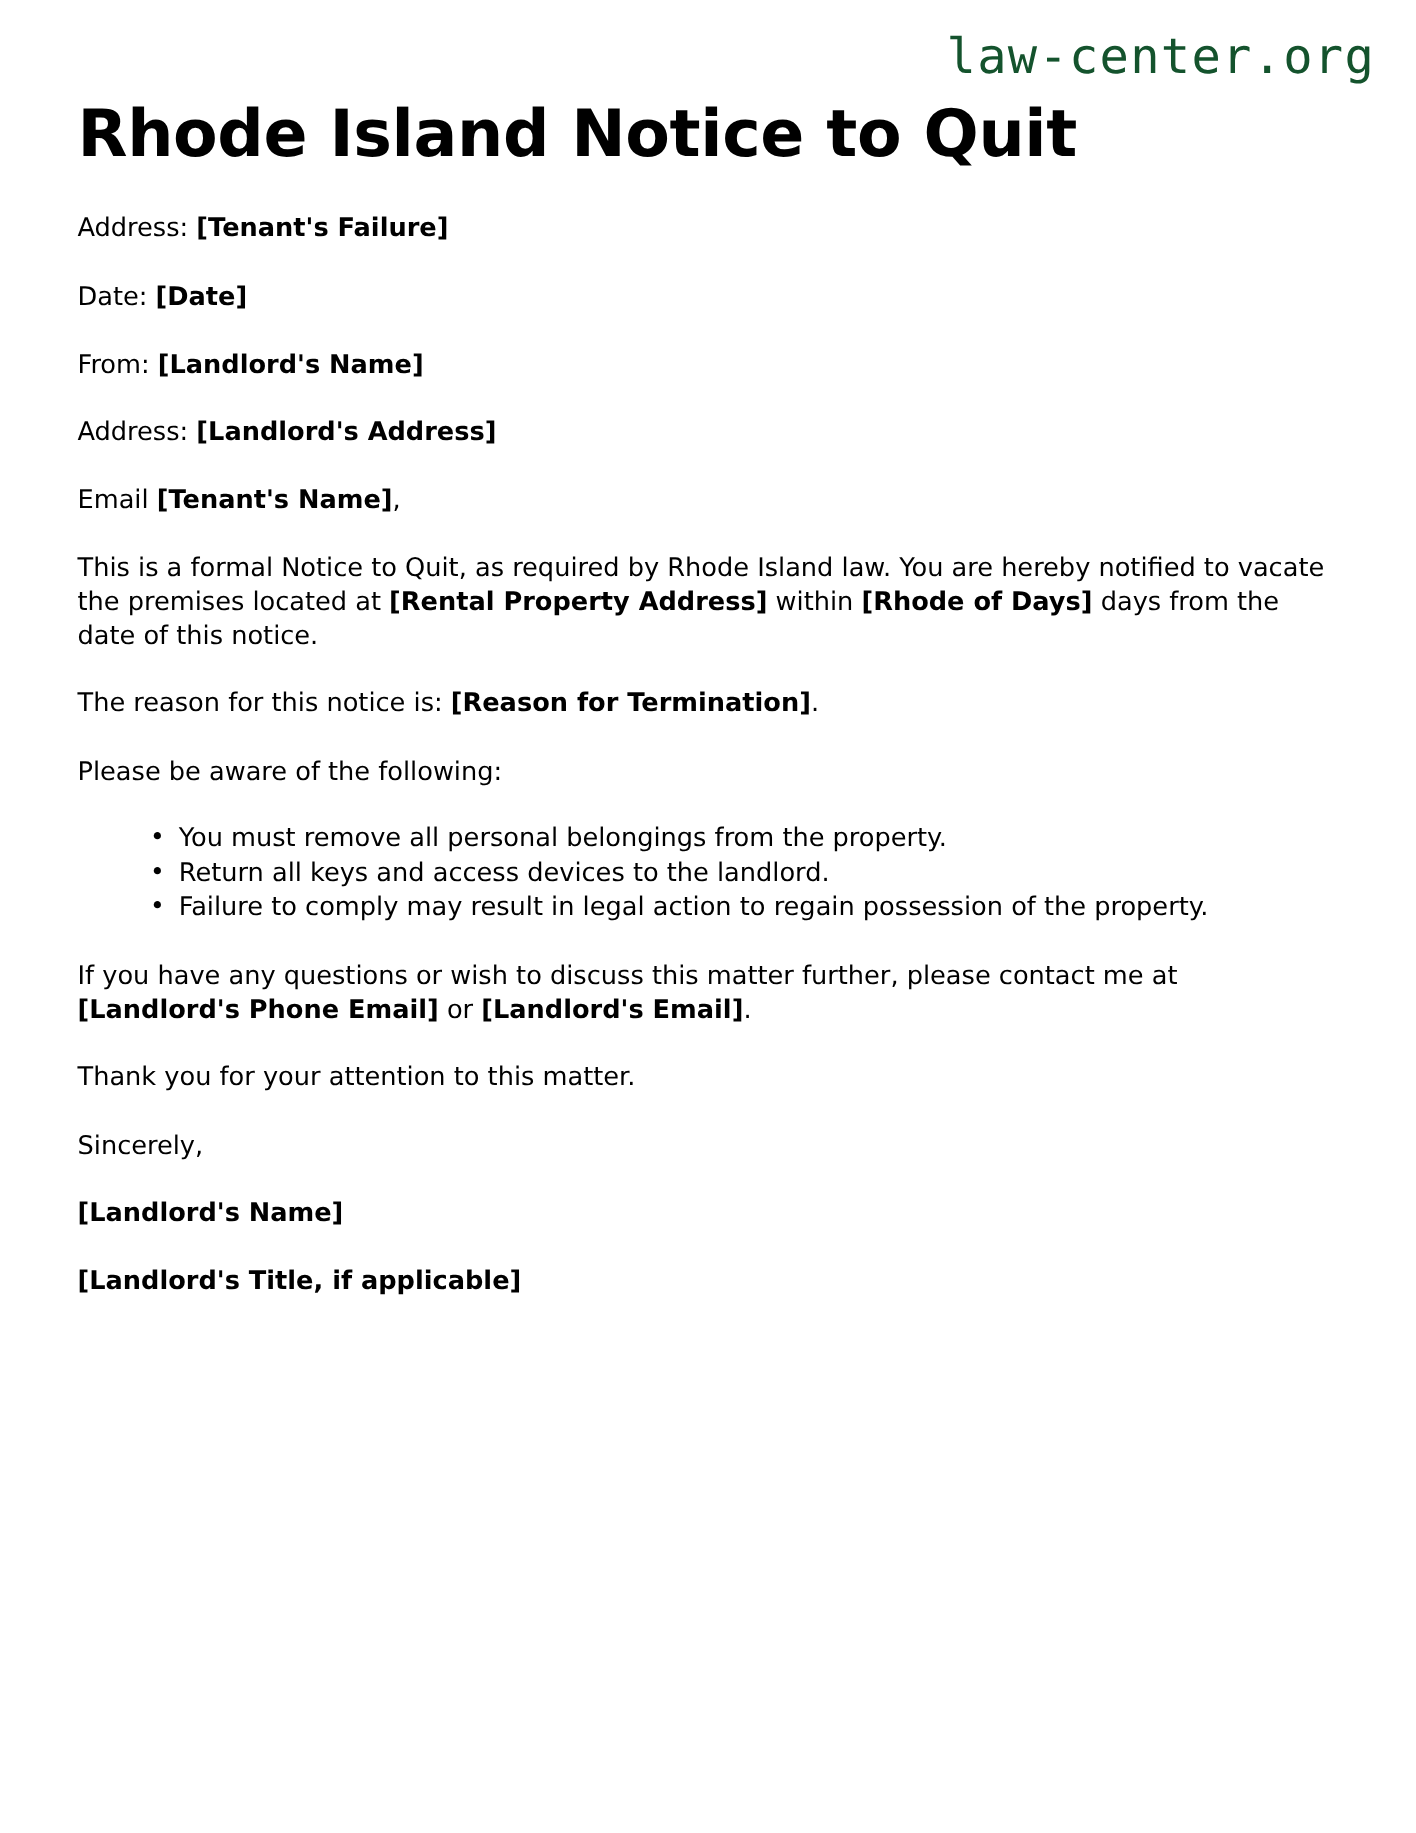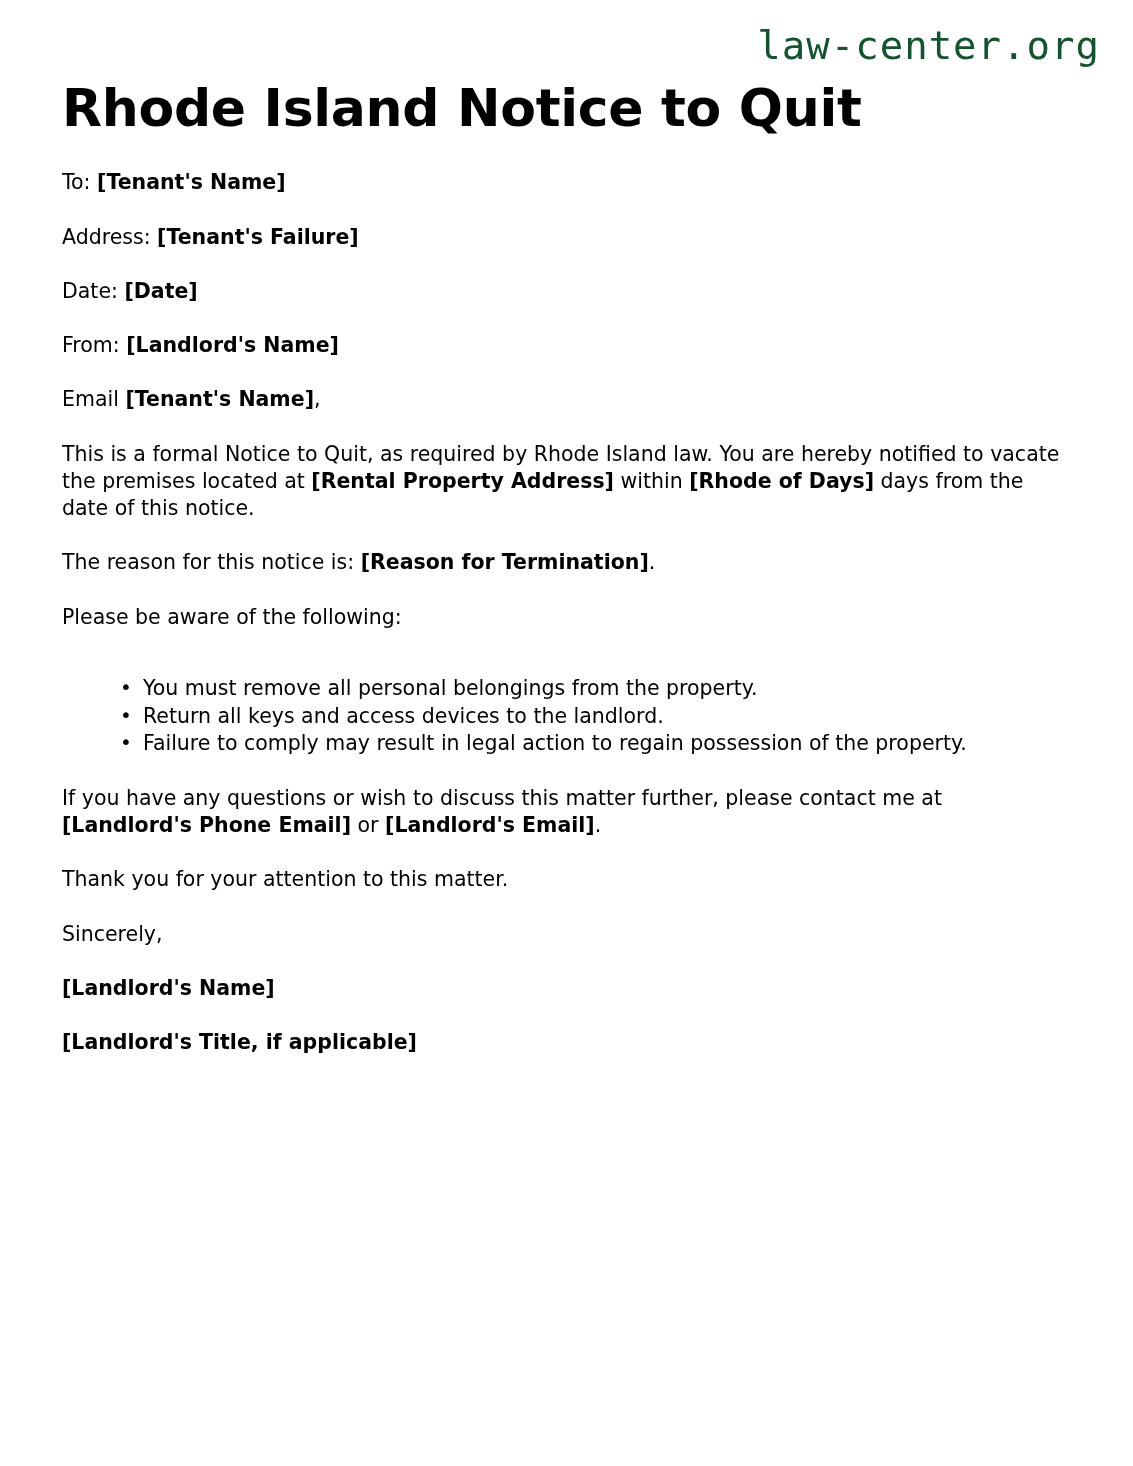--- a/index.html
+++ b/index.html
@@ -52,21 +52,21 @@
   }
 
   p.block {
     font-size: 20.5px;
     line-height: 1.33;
     margin: 0 0 27px 0;
     color: #000000;
   }
 
   p.block.tight {
-    margin-bottom: 44px;
+    margin-bottom: 26px;
   }
 
   .b {
     font-weight: bold;
   }
 
   ul.notice-list {
     margin: 0 0 27px 0;
     padding: 0 0 0 58px;
     list-style: none;
@@ -100,40 +100,40 @@
 <body>
 
 <div class="page">
 
   <div class="watermark">law-center.org</div>
 
   <div class="content">
 
     <h1 class="doc-title">Rhode Island Notice to Quit</h1>
 
-    <p class="block">
-      <span>To:</span>
-      <span class="b">[Tenant's Name]</span>
-    </p>
 
     <p class="block">
       <span>Address:</span>
       <span class="b">[Tenant's Failure]</span>
     </p>
 
     <p class="block">
       <span>Date:</span>
       <span class="b">[Date]</span>
     </p>
 
     <p class="block">
       <span>From:</span>
       <span class="b">[Landlord's Name]</span>
     </p>
 
+    <p class="block">
+      <span>Address:</span>
+      <span class="b">[Landlord's Address]</span>
+    </p>
 
     <p class="block"><span>Email </span><span class="b">[Tenant's Name]</span><span>,</span></p>
 
     <p class="block"><span>This is a formal Notice to Quit, as required by Rhode Island law. You are hereby notified to vacate the premises located at </span><span class="b">[Rental Property Address]</span><span> within </span><span class="b">[Rhode of Days]</span><span> days from the date of this notice.</span></p>
 
     <p class="block"><span>The reason for this notice is: </span><span class="b">[Reason for Termination]</span><span>.</span></p>
 
     <p class="block tight">Please be aware of the following:</p>
 
     <ul class="notice-list">

